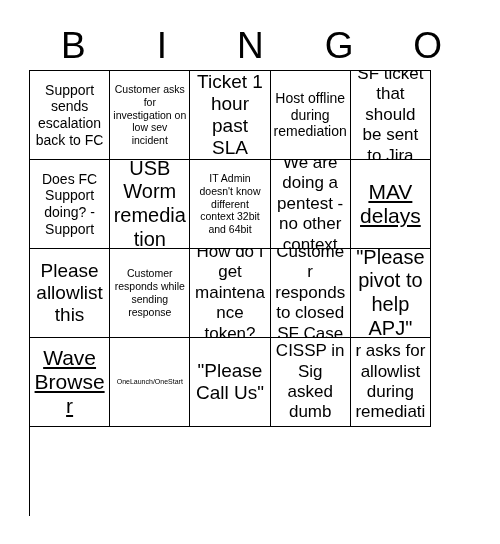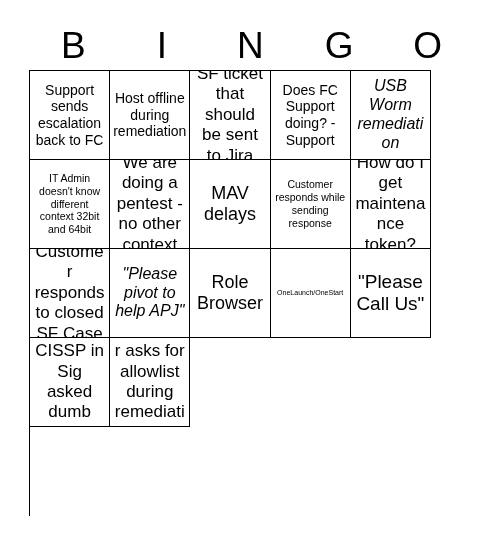--- a/index.html
+++ b/index.html
@@ -69,41 +69,47 @@
     display: block;
     width: 100%;
     line-height: 1.16;
     word-wrap: break-word;
   }
   
   .fs-xxs .cell-text { font-size: 7px; line-height: 1.2; }
   .fs-xs  .cell-text { font-size: 10.5px; line-height: 1.22; }
   .fs-s   .cell-text { font-size: 17px; line-height: 1.2; }
   .fs-m   .cell-text { font-size: 14px; line-height: 1.18; }
-  .fs-l   .cell-text { font-size: 16px; line-height: 1.18; font-style: italic; }
+  .fs-l   .cell-text { font-size: 20px; line-height: 1.18; }
   .fs-xl  .cell-text { font-size: 19px; line-height: 1.16; }
-  .fs-xxl .cell-text { font-size: 18px; line-height: 1.14; }
+  .fs-xxl .cell-text { font-size: 21px; line-height: 1.14; text-decoration: underline; }
   .fs-free .cell-text { font-size: 30px; line-height: 1.1; }
 </style>
 </head>
 <body>
 
 <div class="card">
 
   <div class="header-row">
     <div class="header-cell">B</div>
     <div class="header-cell">I</div>
     <div class="header-cell">N</div>
     <div class="header-cell">G</div>
     <div class="header-cell">O</div>
   </div>
 
   <div class="grid" id="bingo-grid">
       <div class="cell fs-m">
         <span class="cell-text">Support sends escalation back to FC</span>
+      </div>
+      <div class="cell fs-xs">
+        <span class="cell-text">Customer asks for investigation on low sev incident</span>
+      </div>
+      <div class="cell fs-xl">
+        <span class="cell-text">Ticket 1 hour past SLA</span>
       </div>
       <div class="cell fs-m">
         <span class="cell-text">Host offline during remediation</span>
       </div>
       <div class="cell fs-s">
         <span class="cell-text">SF ticket that should be sent to Jira</span>
       </div>
       <div class="cell fs-m">
         <span class="cell-text">Does FC Support doing? - Support</span>
       </div>
@@ -112,34 +118,37 @@
       </div>
       <div class="cell fs-xs">
         <span class="cell-text">IT Admin doesn't know different context 32bit and 64bit</span>
       </div>
       <div class="cell fs-s">
         <span class="cell-text">We are doing a pentest - no other context</span>
       </div>
       <div class="cell fs-xxl">
         <span class="cell-text">MAV delays</span>
       </div>
+      <div class="cell fs-xl">
+        <span class="cell-text">Please allowlist this</span>
+      </div>
       <div class="cell fs-xs">
         <span class="cell-text">Customer responds while sending response</span>
       </div>
       <div class="cell fs-s">
         <span class="cell-text">How do I get maintenance token?</span>
       </div>
       <div class="cell fs-s">
         <span class="cell-text">Customer responds to closed SF Case</span>
       </div>
       <div class="cell fs-l">
         <span class="cell-text">"Please pivot to help APJ"</span>
       </div>
       <div class="cell fs-xxl">
-        <span class="cell-text">Role Browser</span>
+        <span class="cell-text">Wave Browser</span>
       </div>
       <div class="cell fs-xxs">
         <span class="cell-text">OneLaunch/OneStart</span>
       </div>
       <div class="cell fs-xl">
         <span class="cell-text">"Please Call Us"</span>
       </div>
       <div class="cell fs-s">
         <span class="cell-text">User with CISSP in Sig asked dumb question</span>
       </div>

